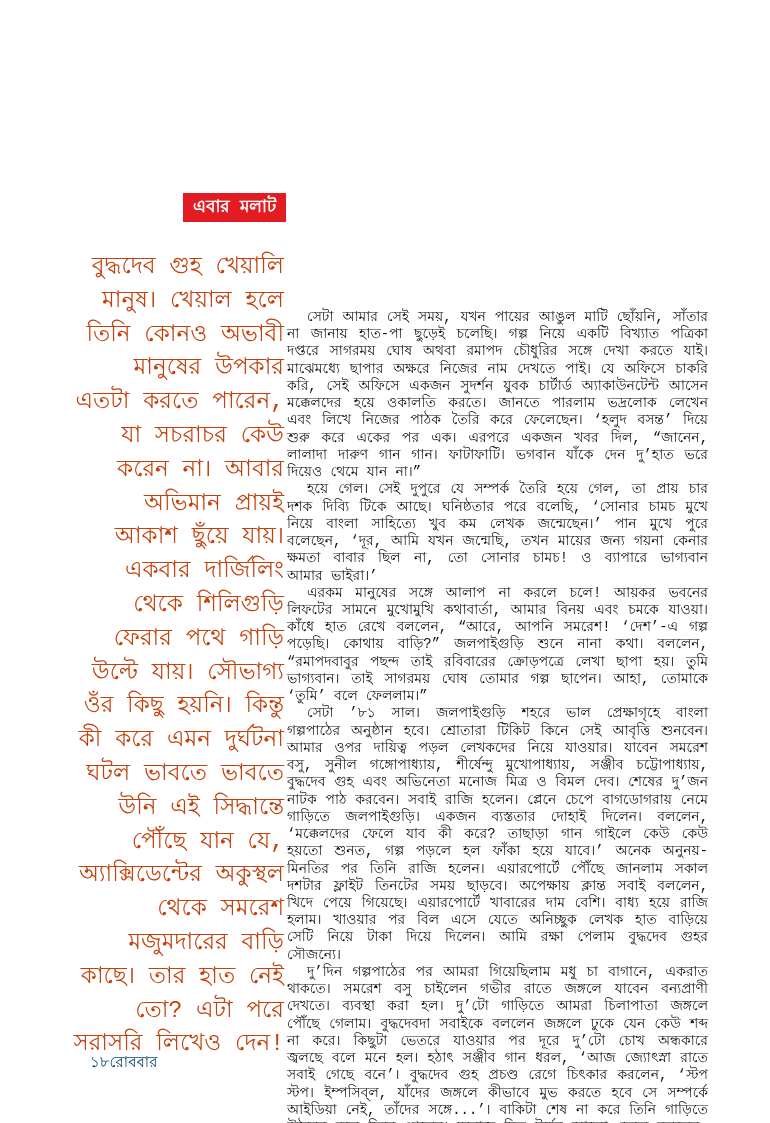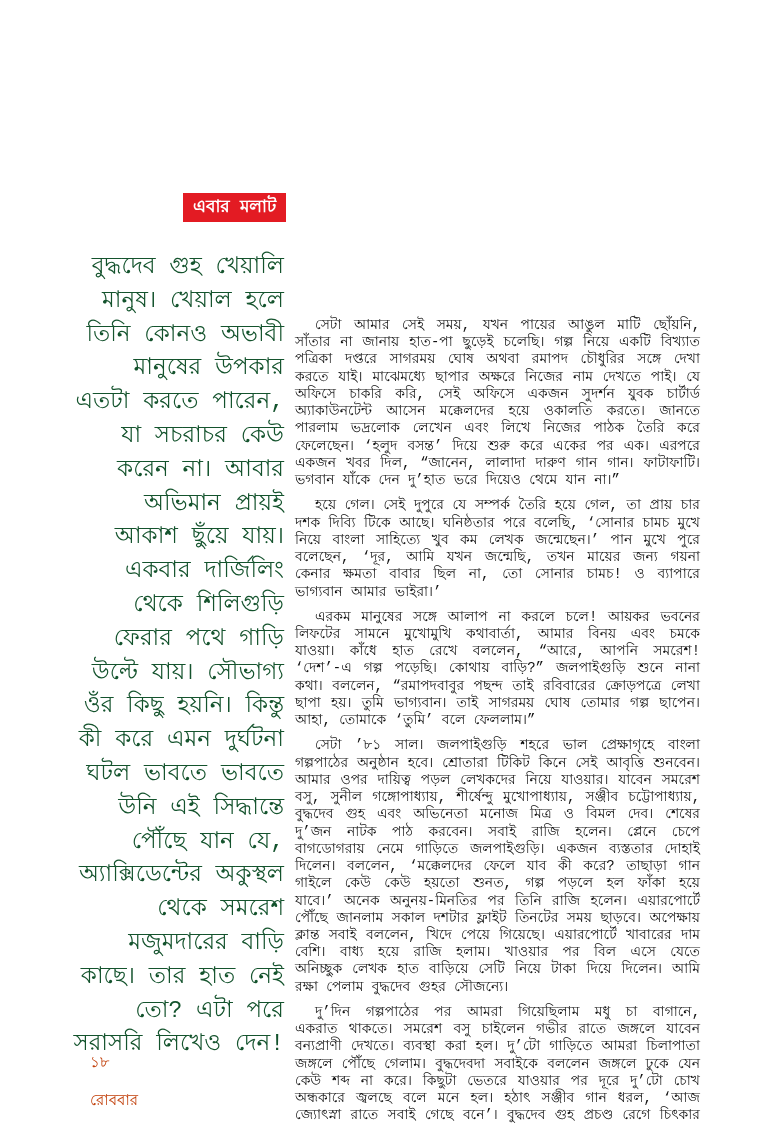--- a/index.html
+++ b/index.html
@@ -55,47 +55,45 @@
     white-space: nowrap;
   }
   .pull-quote {
     position: absolute;
     left: 73px;
     top: 251px;
     width: 211px;
     font-size: 23px;
     line-height: 1.47;
     text-align: right;
-    color: #14532d;
+    color: #c2410c;
   }
   .body-column {
     position: absolute;
     left: 287px;
     top: 309px;
     width: 421px;
     font-size: 13.9px;
     line-height: 1.24;
     text-align: justify;
     color: #111111;
   }
   .body-column p {
-    margin: 8px;
+    margin: 0;
     padding: 0;
     text-indent: 20px;
   }
   .page-footer {
     position: absolute;
     left: 90px;
     top: 1050px;
     font-size: 15px;
-    color: #c2410c;
+    color: #0c4a6e;
     display: flex;
     align-items: baseline;
-    gap: 13px;
-    flex-direction: column;
   }
 </style>
 </head>
 <body>
 
 <div class="page">
 
   <div class="kicker-badge" style="background: rgb(227, 27, 35); color: rgb(255, 255, 255);">এবার মলাট</div>
 
 

